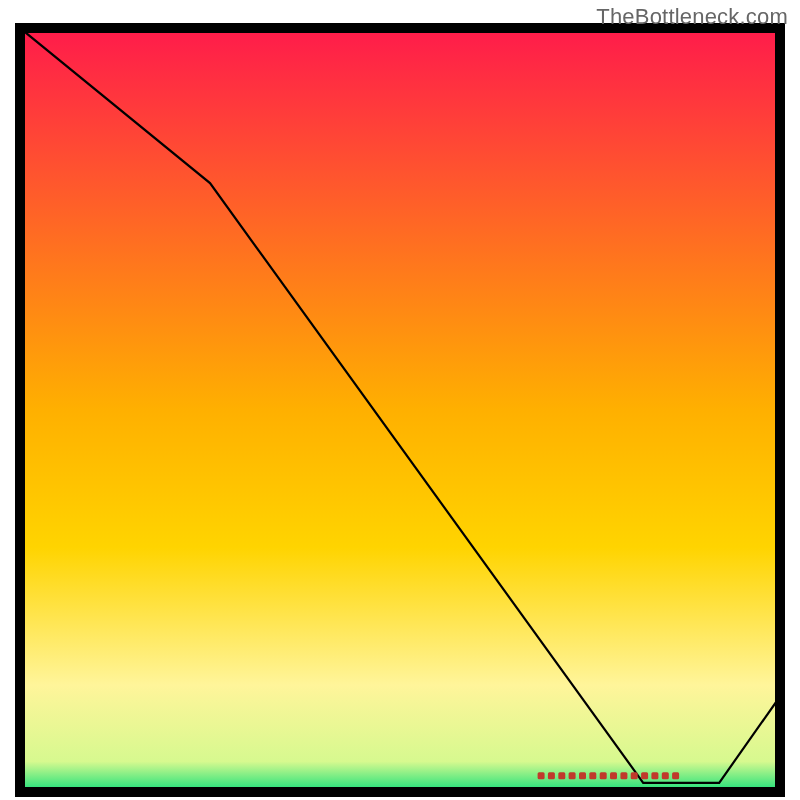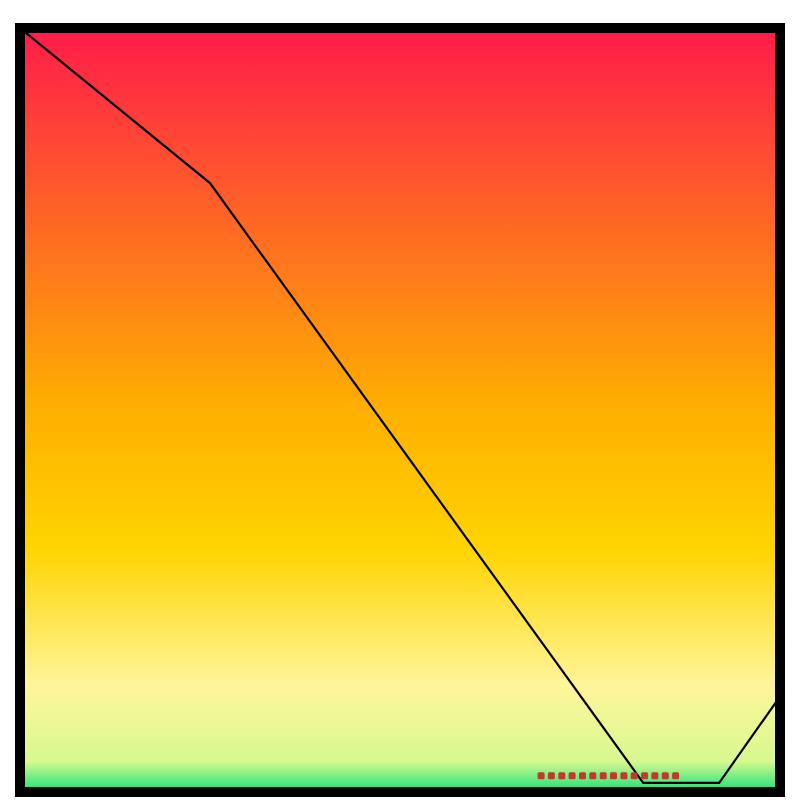--- a/index.html
+++ b/index.html
@@ -69,13 +69,14 @@
           <rect x="641.1" y="772.2" width="7" height="7" rx="1.5" fill="#c0392b"></rect>
           <rect x="651.4" y="772.2" width="7" height="7" rx="1.5" fill="#c0392b"></rect>
           <rect x="661.8" y="772.2" width="7" height="7" rx="1.5" fill="#c0392b"></rect>
           <rect x="672.1" y="772.2" width="7" height="7" rx="1.5" fill="#c0392b"></rect>
         </g>
     </g>
 
     <rect id="frameRect" x="20" y="28" width="760" height="764" fill="none" stroke="#000000" stroke-width="10"></rect>
   </svg>
 
+  <div class="watermark">TheBottleneck.com</div>
 </div>
 
 </body></html>

